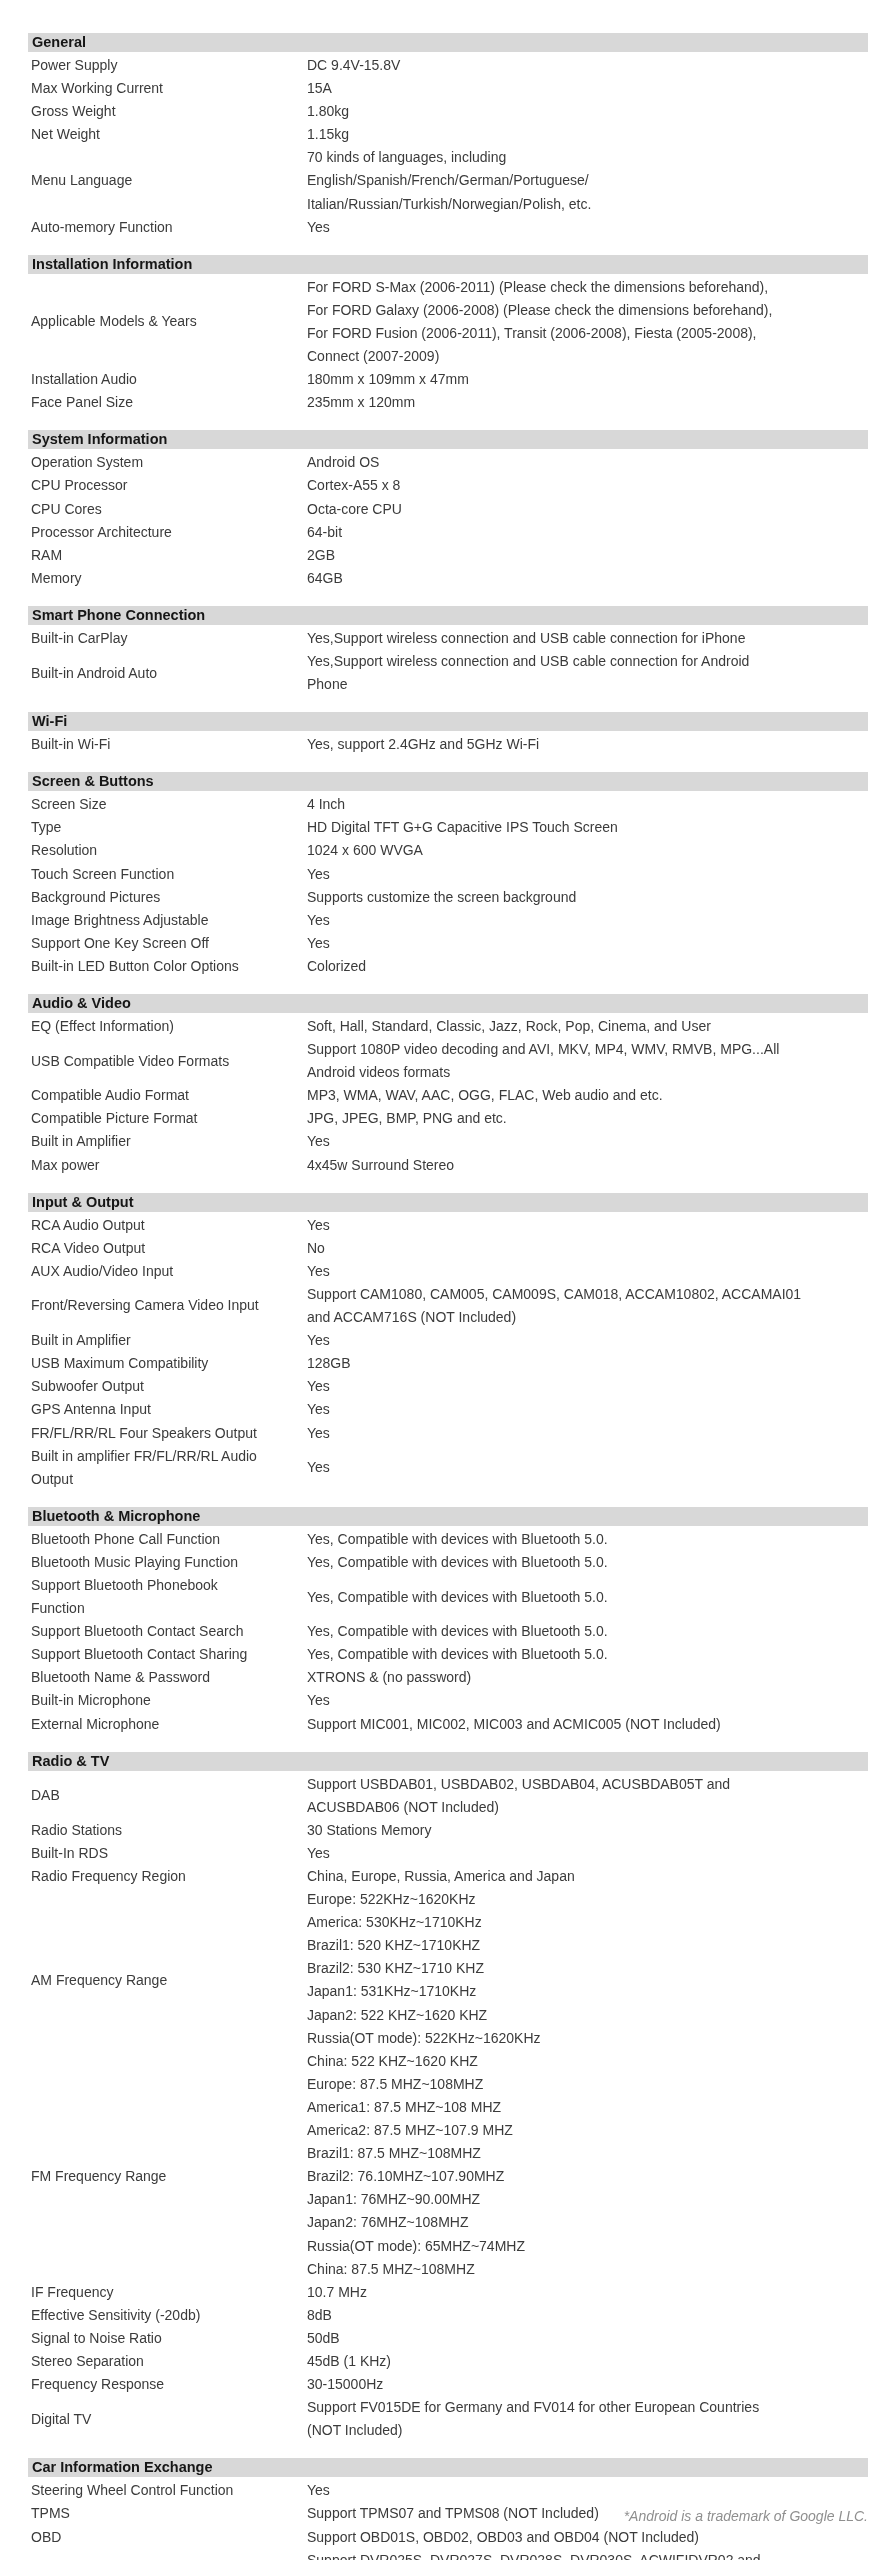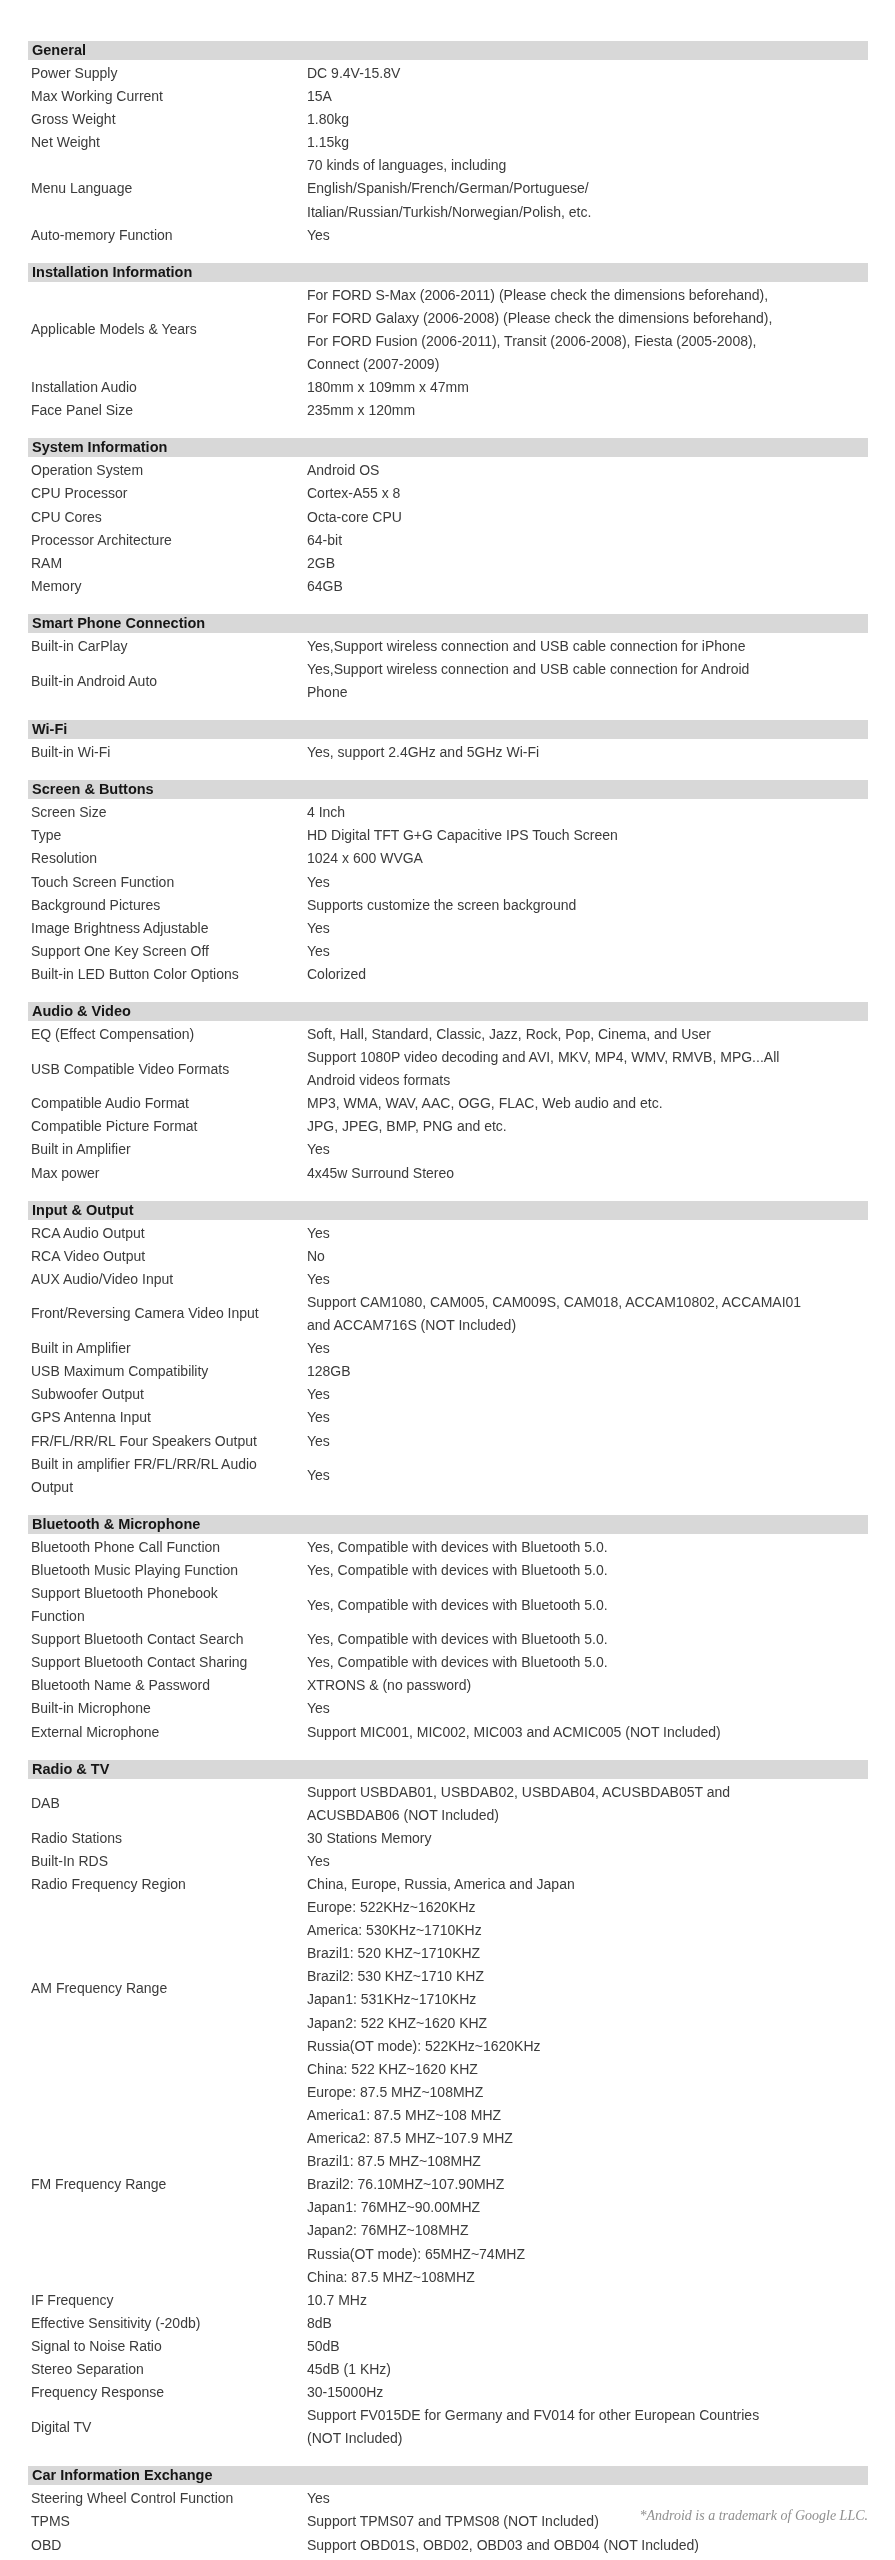--- a/index.html
+++ b/index.html
@@ -21,32 +21,31 @@
     background:#d8d8d8;
     color:#161616;
     font-weight:700;
     font-size:14.5px;
     height:19px;
     line-height:19px;
     padding-left:4px;
     margin-top:16px;
     margin-bottom:2px;
   }
-  .section:first-child .sec-bar { margin-top:8px; }
+  .section:first-child .sec-bar { margin-top:0; }
   .row { display:flex; align-items:center; }
   .label { flex:0 0 279px; width:279px; padding-left:3px; box-sizing:border-box; }
   .value { flex:1 1 auto; min-width:0; }
   .line { line-height:23.1px; white-space:nowrap; }
   .footer {
     position:absolute;
     right:27px; top:2508px;
     font-style:italic;
     color:#8f8f8f;
     font-size:14px;
-    font-family:Liberation Serif, serif;
   }
 </style>
 </head>
 <body>
 
 <div class="page">
   <div class="content">
       <section class="section">
         <div class="sec-bar">General</div>
         <div class="row">
@@ -276,21 +275,21 @@
           </div>
           <div class="value">
             <div class="line">Colorized</div>
           </div>
         </div>
       </section>
       <section class="section">
         <div class="sec-bar">Audio &amp; Video</div>
         <div class="row">
           <div class="label">
-            <div class="line">EQ (Effect Compensation)</div>
+            <div class="line">EQ (Effect Information)</div>
           </div>
           <div class="value">
             <div class="line">Soft, Hall, Standard, Classic, Jazz, Rock, Pop, Cinema, and User</div>
           </div>
         </div>
         <div class="row">
           <div class="label">
             <div class="line">USB Compatible Video Formats</div>
           </div>
           <div class="value">

